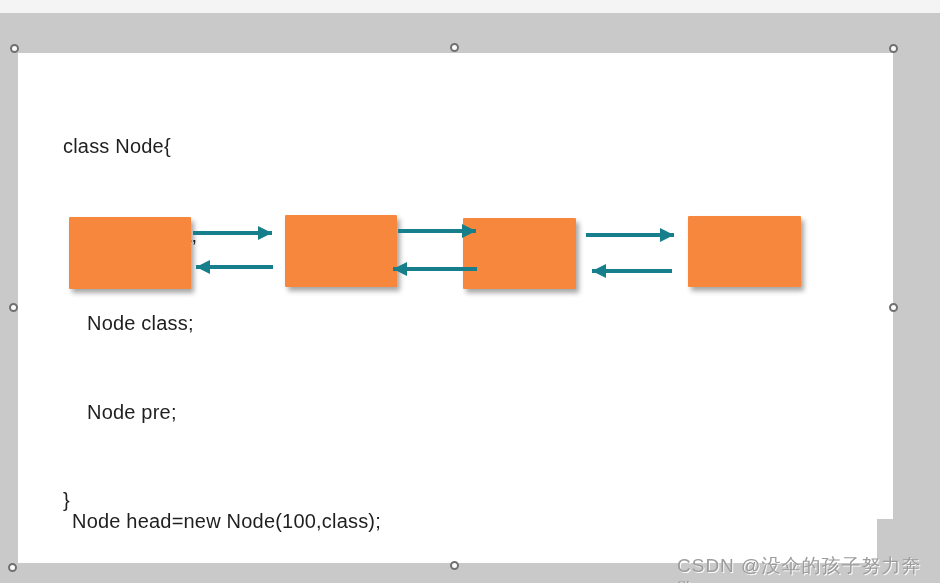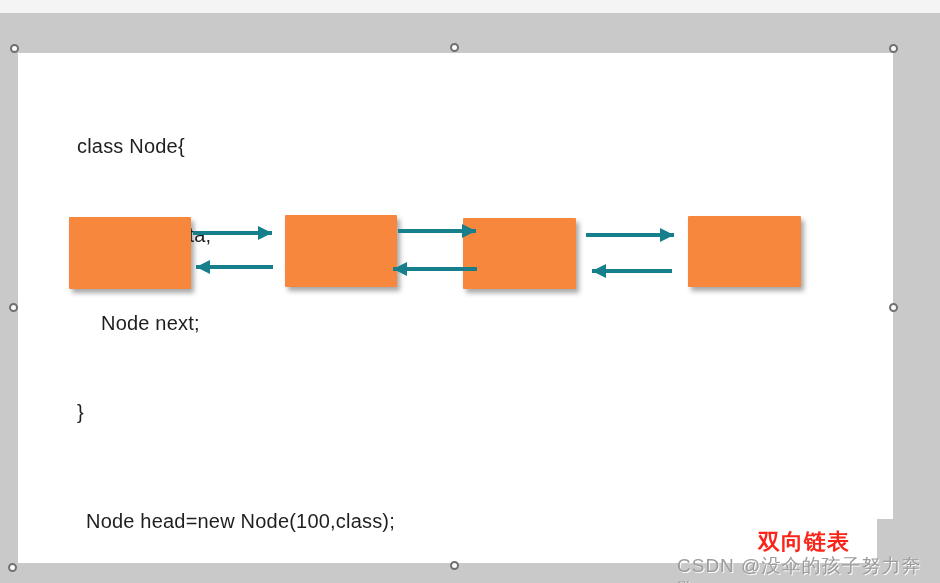--- a/index.html
+++ b/index.html
@@ -5,21 +5,21 @@
   html,body{margin:0;padding:0;}
   #screen{
     position:relative;width:940px;height:583px;overflow:hidden;
     background:#c9c9c9;font-family:"Liberation Sans",sans-serif;
   }
   .top-strip{position:absolute;left:0;top:0;width:940px;height:13px;background:#f4f4f4;}
   .canvas{position:absolute;left:18px;top:53px;width:875px;height:510px;background:#ffffff;}
   .bg-patch{position:absolute;left:877px;top:519px;width:16px;height:44px;background:#c9c9c9;z-index:4;}
   .code{
     position:absolute;color:#1f1f1f;font-size:20px;line-height:29.5px;
-    white-space:pre;z-index:2;letter-spacing:.2px;margin-left:14px;
+    white-space:pre;z-index:2;letter-spacing:.2px;
   }
   .code-class{left:63px;top:73px;}
   .code-usage{left:72px;top:446px;line-height:30px;}
   .code .indent{padding-left:24px;}
   .node{
     position:absolute;z-index:2;border-radius:1px;
     box-shadow:3px 4px 5px rgba(0,0,0,0.35);
   }
   #arrows{position:absolute;left:0;top:0;width:940px;height:583px;z-index:3;pointer-events:none;}
   .caption{
@@ -41,21 +41,22 @@
 
 <div id="screen">
 
   <div class="top-strip"></div>
 
   <div class="canvas"></div>
 
   <div class="code code-class">
     <div>class Node{</div>
     <div class="indent">Object data;</div>
-    <div class="indent">Node next;</div>
+    <div class="indent">Node class;</div>
+    <div class="indent">Node pre;</div>
     <div>}</div>
   </div>
 
   <div>
       <div class="node" style="left: 69px; top: 217px; width: 122px; height: 72px; background: rgb(246, 135, 60);"></div>
       <div class="node" style="left: 285px; top: 215px; width: 112px; height: 72px; background: rgb(246, 135, 60);"></div>
       <div class="node" style="left: 463px; top: 218px; width: 113px; height: 71px; background: rgb(246, 135, 60);"></div>
       <div class="node" style="left: 688px; top: 216px; width: 113px; height: 71px; background: rgb(246, 135, 60);"></div>
     </div>
 
@@ -74,21 +75,20 @@
     </svg>
 
   <div class="code code-usage">
     <div>Node head=new Node(100,class);</div>
     
     
   </div>
 
   <div class="bg-patch"></div>
 
-  <div class="caption" style="color: rgb(250, 36, 24);">双向链表</div>
 
   <div class="watermark">CSDN @没伞的孩子努力奔跑</div>
 
   <div>
       <div class="handle" style="left: 10px; top: 44px;"></div>
       <div class="handle" style="left: 450px; top: 43px;"></div>
       <div class="handle" style="left: 889px; top: 44px;"></div>
       <div class="handle" style="left: 9px; top: 303px;"></div>
       <div class="handle" style="left: 889px; top: 303px;"></div>
       <div class="handle" style="left: 8px; top: 563px;"></div>

